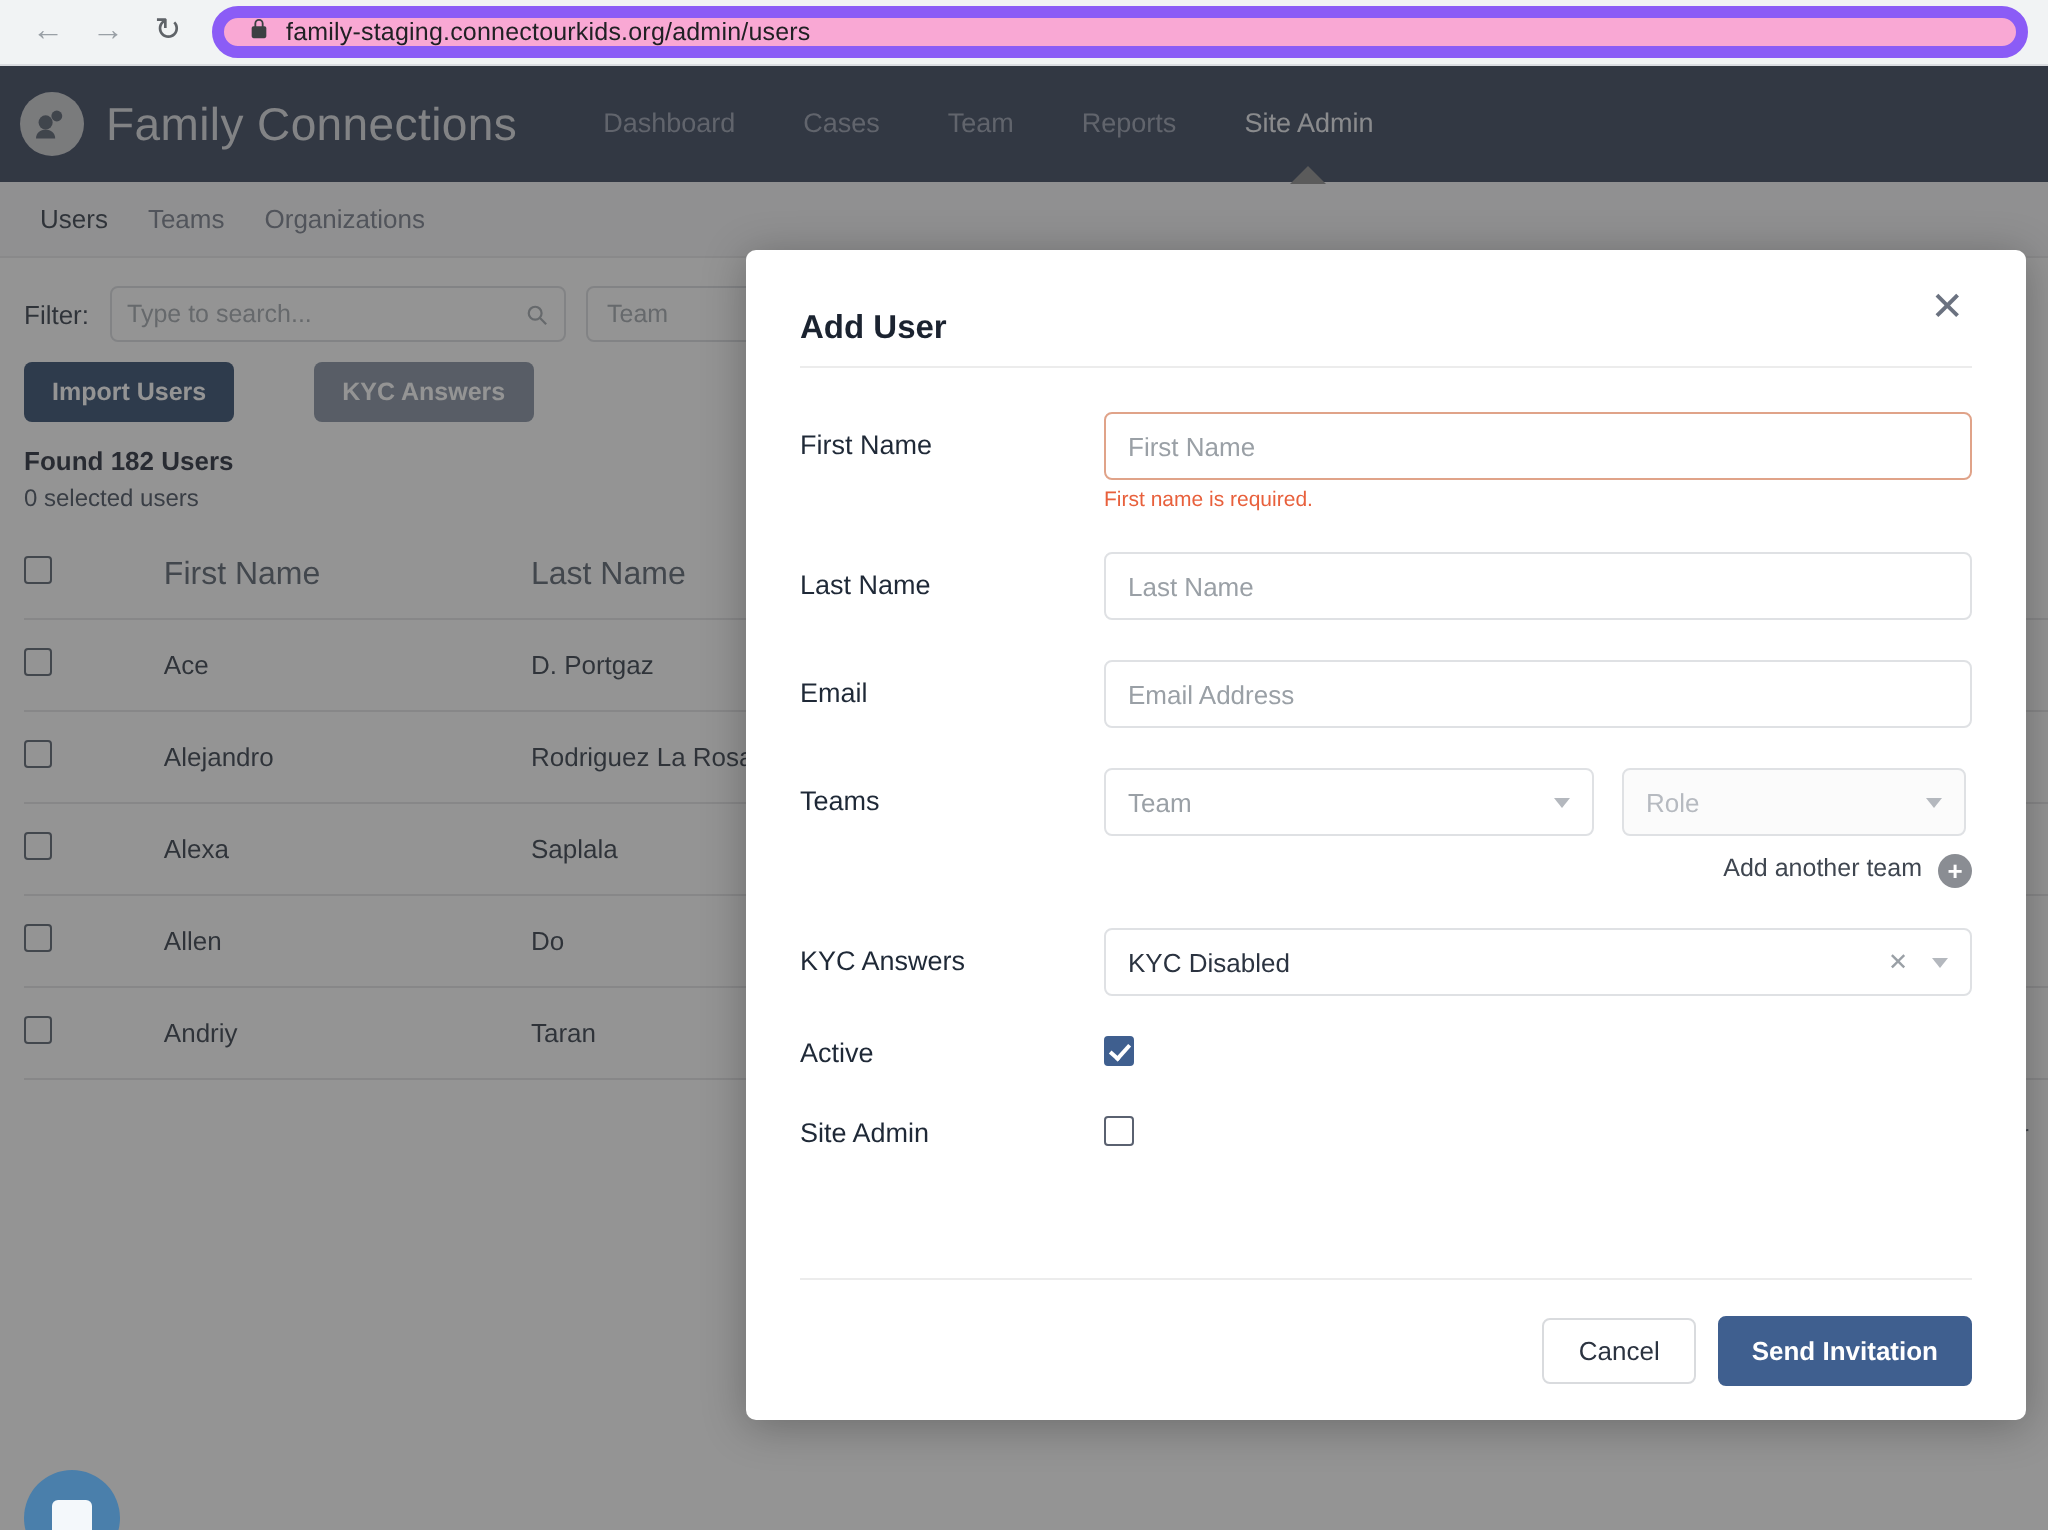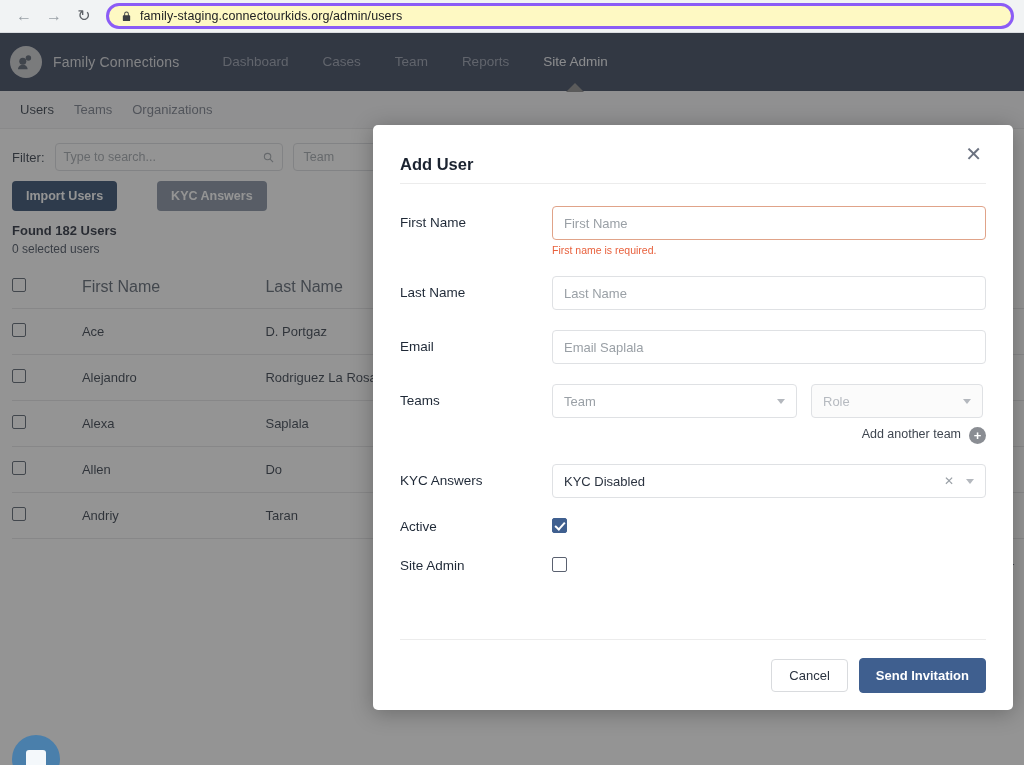--- a/index.html
+++ b/index.html
@@ -18,40 +18,40 @@
     padding: 0 10px; gap: 2px;
     border-bottom: 1px solid #dadce0;
   }
   .nav-btn {
     width: 28px; height: 28px; display: flex; align-items: center; justify-content: center;
     border-radius: 50%; color: #9aa0a6; font-size: 16px; line-height: 1;
     background: transparent; border: none; cursor: default;
   }
   .nav-btn.enabled { color: #5f6368; }
   .omnibox {
-    flex: 1; height: 26px; margin-left: 6px; background: #fef9c3;
-    border-radius: 13px; display: flex; align-items: center; padding: 0 12px;
-    gap: 8px; border: 3px solid #8b5cf6;
+    flex: 1; height: 26px; margin-left: 6px; background: #f9a8d4;
+    border-radius: 13px; display: flex; padding: 0 12px;
+    gap: 8px; border: 6px solid #8b5cf6;
   }
   .lock-ico { width: 11px; height: 11px; flex: 0 0 auto; }
   .url-text { font-size: 12.5px; color: #202124; letter-spacing: .1px; white-space: nowrap; }
 
   
   .app { position: absolute; left: 0; top: 33px; width: 1024px; height: 732px; background: #fff; }
 
   .topnav {
     position: relative; height: 58px; background: #26334d;
     display: flex; align-items: center; padding-left: 10px;
   }
   .brand { display: flex; align-items: center; gap: 11px; }
   .brand-logo {
     width: 32px; height: 32px; border-radius: 50%; background: #c5c7cb;
     display: flex; align-items: center; justify-content: center;
   }
-  .brand-name { color: #d7d9dd; font-size: 14px; font-weight: 400; letter-spacing: .2px; }
+  .brand-name { color: #d7d9dd; font-size: 23px; font-weight: 400; letter-spacing: .2px; }
   .topnav-links { display: flex; align-items: center; gap: 0; margin-left: 26px; }
   .topnav-link {
     color: #8e96a6; font-size: 13.5px; padding: 0 17px; position: relative;
     line-height: 58px; cursor: pointer;
   }
   .topnav-link.active { color: #e9ebef; font-weight: 500; }
   .topnav-caret {
     position: absolute; left: 50%; bottom: -1px; transform: translateX(-50%);
     width: 0; height: 0; border-left: 9px solid transparent; border-right: 9px solid transparent;
     border-bottom: 9px solid #808080;
@@ -376,21 +376,21 @@
           <div class="inp">
             <span>Last Name</span>
           </div>
         </div>
       </div>
 
       <div class="frow">
         <div class="flabel">Email</div>
         <div class="fctl">
           <div class="inp">
-            <span>Email Saplala</span>
+            <span>Email Address</span>
           </div>
         </div>
       </div>
 
       <div class="frow">
         <div class="flabel">Teams</div>
         <div class="fctl">
           <div class="teams-line">
             <div class="sel team-sel">
               <span>Team</span>

